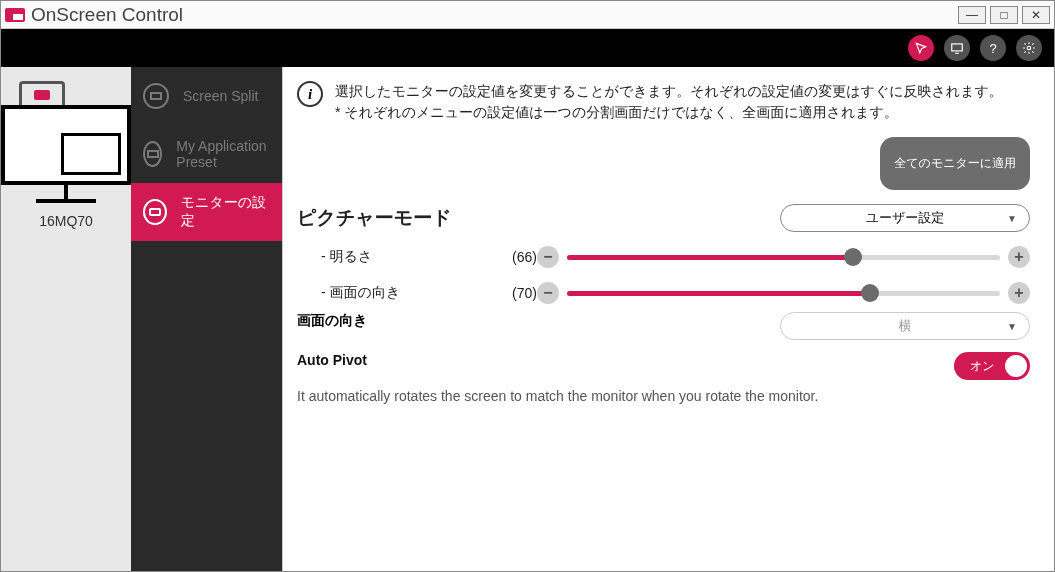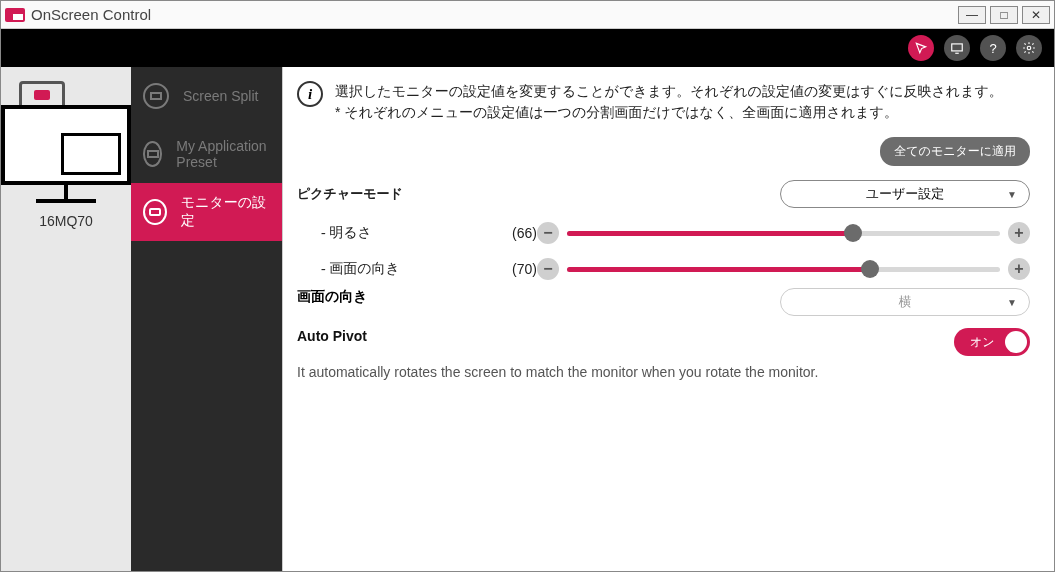--- a/index.html
+++ b/index.html
@@ -1,21 +1,21 @@
 <!DOCTYPE html>
 <html><head>
 <meta charset="utf-8">
 <style>
   * { box-sizing: border-box; margin: 0; padding: 0; font-family: "Segoe UI", Arial, sans-serif; }
   body { background: #fff; width: 1055px; height: 572px; overflow: hidden; }
   .window { border: 1px solid #888; width: 1055px; height: 572px; display: flex; flex-direction: column; }
   .titlebar { height: 28px; background: #fafafa; border-bottom: 1px solid #ccc; display: flex; align-items: center; padding: 0 4px; }
   .titlebar .app-icon { width: 20px; height: 14px; background: #d11a54; border-radius: 2px; margin-right: 6px; position:relative;}
   .titlebar .app-icon::after{content:""; position:absolute; width:10px; height:6px; background:#fff; right:2px; bottom:2px;}
-  .titlebar .title { font-size: 15px; color: #444; }
+  .titlebar .title { font-size: 19px; color: #444; }
   .titlebar .spacer { flex: 1; }
   .titlebar .winbtn { width: 28px; height: 18px; border:1px solid #888; margin-left:4px; display:flex; align-items:center; justify-content:center; font-size:12px; color:#333; background:#f0f0f0;}
   .toolbar { height: 38px; background: #000; display:flex; align-items:center; justify-content:flex-end; padding: 0 12px; gap:10px;}
   .toolbar .circ-btn { width:26px; height:26px; border-radius:50%; background:#525252; display:flex; align-items:center; justify-content:center; color:#fff; font-size:13px; cursor:pointer;}
   .toolbar .circ-btn.active { background:#d11a54;}
   .body { flex:1; display:flex; min-height:0;}
   .sidebar { width: 282px; background:#e8e8e8; display:flex; flex-direction:row; border-right:1px solid #ccc;}
   .sidebar .preview-area{ height:200px; display:flex; flex-direction:column; align-items:center; justify-content:center; background:#e8e8e8;}
   .monitor-glyph { width:130px; height:80px; border:4px solid #000; position:relative; background:#fff;}
   .monitor-glyph::after{content:""; position:absolute; width:54px; height:36px; border:3px solid #000; right:6px; bottom:6px; background:#fff;}
@@ -26,24 +26,24 @@
   .tab-col-badge .dot{width:16px; height:10px; background:#d11a54; border-radius:2px;}
   .sidebar .nav { background:#2a2a2a; flex:1; display:flex; flex-direction:column;}
   .nav-item { height:58px; display:flex; align-items:center; padding:0 12px; gap:14px; color:#7a7a7a; font-size:14px; cursor:pointer;}
   .nav-item.active { background:#d11a54; color:#fff;}
   .nav-icon { width:26px; height:26px; border:2px solid currentColor; border-radius:50%; display:flex; align-items:center; justify-content:center;}
   .nav-icon .inner{width:12px; height:8px; border:2px solid currentColor;}
   .main { flex:1; background:#fff; padding: 14px 24px 20px 14px; overflow:auto; position:relative;}
   .info-row{display:flex; gap:12px; align-items:flex-start;}
   .info-icon{width:26px;height:26px;border:2px solid #333;border-radius:50%; display:flex; align-items:center; justify-content:center; font-style:italic; font-weight:bold; font-family:serif; font-size:15px; flex-shrink:0;}
   .info-text{font-size:14px; color:#222; line-height:1.5;}
-  .apply-btn{ margin-left:auto; margin-top:10px; background:#6d6d6d; color:#fff; font-size:12px; padding:6px 14px; border-radius:14px; border:none; cursor:pointer; display:block;}
+  .apply-btn{ margin-left:auto; margin-top:10px; background:#6d6d6d; color:#fff; font-size:12px; padding:18px 14px; border-radius:14px; border:none; cursor:pointer; display:block;}
   .row{display:flex; align-items:center; margin-top:14px;}
-  .row .label{width:200px; font-size:13px; color:#222; font-weight:bold;}
-  .row .sublabel{width:200px; font-size:14px; color:#222; padding-left:24px;font-family:Liberation Serif, serif;}
+  .row .label{width:200px; font-size:19px; color:#222; font-weight:bold;}
+  .row .sublabel{width:200px; font-size:14px; color:#222; padding-left:24px;}
   .select{width:250px; border:1.5px solid #888; border-radius:16px; height:28px; display:flex; align-items:center; justify-content:center; font-size:13px; position:relative; cursor:pointer;}
   .select .chev{position:absolute; right:12px; font-size:10px; color:#555;}
   .slider-wrap{flex:1; display:flex; align-items:center; gap:8px;}
   .val{font-size:14px; color:#222; width:40px; text-align:right;}
   .step-btn{width:22px;height:22px;border-radius:50%; background:#cfcfcf; color:#555; display:flex;align-items:center;justify-content:center; font-size:16px; font-weight:bold; cursor:pointer;}
   .track{flex:1; height:5px; background:#d8d8d8; border-radius:3px; position:relative;}
   .track .fill{position:absolute; left:0; top:0; bottom:0; background:#d11a54; border-radius:3px;}
   .track .thumb{position:absolute; top:50%; width:18px; height:18px; border-radius:50%; background:#6b6b6b; transform:translate(-50%,-50%);}
   .desc{font-size:13.5px; color:#222; line-height:1.6; margin-top:8px;}
   .toggle-row{display:flex; align-items:flex-start; margin-top:12px; gap:20px;}

